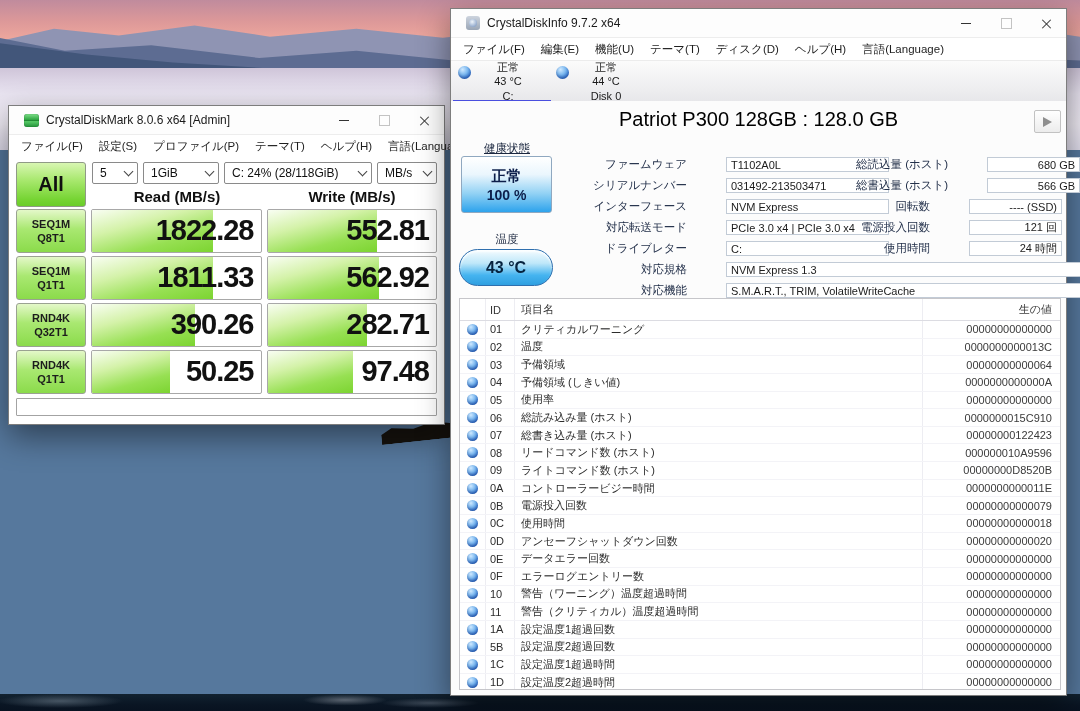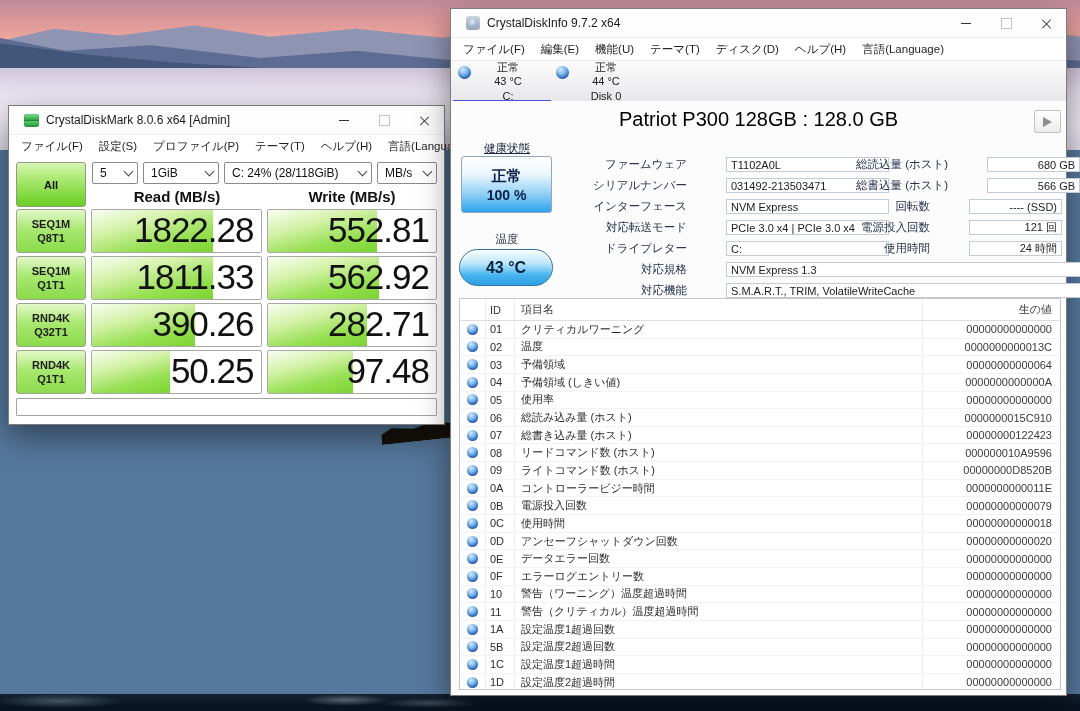--- a/index.html
+++ b/index.html
@@ -50,40 +50,40 @@
     box-shadow:inset 0 -2px 3px rgba(0,0,60,.25);}
 
   
   .cdm{left:8px;top:105px;width:437px;height:320px;}
   .cdm-icon{width:15px;height:13px;border-radius:3px;background:linear-gradient(180deg,#7fe08a 0%,#2ca23f 46%,#1c7f2f 52%,#56c966 58%,#23913a 100%);box-shadow:inset 0 0 1px #0a5a1c;}
   .cdm .menubar{height:23px;}
   .cdm-body{position:absolute;left:0;right:0;top:52px;bottom:0;background:#fff;padding:4px 7px;box-sizing:border-box;}
   .cdm-top{display:flex;gap:6px;}
   .all-btn{width:70px;height:45px;border:1px solid #8f9a86;border-radius:3px;box-sizing:border-box;
     background:linear-gradient(180deg,#d8f6b2 0%,#a8e86e 40%,#76d433 85%,#6bcd2a 100%);
-    display:flex;align-items:center;justify-content:center;font-weight:bold;font-size:11px;color:#101010;}
+    display:flex;align-items:center;justify-content:center;font-weight:bold;font-size:20px;color:#101010;}
   .top-right{flex:1;min-width:0;}
   .selects{display:flex;gap:5px;}
   .select{height:22px;border:1px solid #8a8a8a;border-radius:2px;background:#fff;display:flex;align-items:center;
     font-size:12px;color:#101010;padding:0 5px 0 7px;box-sizing:border-box;white-space:nowrap;}
   .sel-runs{width:46px;} .sel-size{width:76px;} .sel-target{flex:1;min-width:0;} .sel-unit{width:60px;}
   .chev{margin-left:auto;width:6px;height:6px;border-right:1.4px solid #444;border-bottom:1.4px solid #444;
     transform:rotate(45deg);margin-top:-3px;flex:none;}
   .col-headers{display:flex;gap:5px;margin-top:4px;font-weight:bold;font-size:15px;color:#101010;}
   .col-headers .h{flex:1;text-align:center;}
   .tests{margin-top:2px;}
   .test-row{display:flex;gap:5px;margin-bottom:3px;}
   .test-label{width:70px;height:44px;box-sizing:border-box;border:1px solid #9aa291;border-radius:3px;
     background:linear-gradient(180deg,#e4f8c9 0%,#a9e871 45%,#8bdb4b 100%);
     display:flex;flex-direction:column;align-items:center;justify-content:center;
     font-weight:bold;font-size:11px;line-height:1.3;color:#1c1c1c;flex:none;}
   .cell{flex:1;height:44px;box-sizing:border-box;border:1px solid #a8a8a8;border-radius:2px;background:#fff;position:relative;overflow:hidden;}
   .fill{position:absolute;left:0;top:0;bottom:0;
     background:linear-gradient(165deg,#f9fef3 0%,#d4f2a9 35%,#97e053 70%,#7cd431 100%);}
-  .val{position:absolute;right:7px;top:50%;transform:translateY(-52%);font-weight:normal;font-size:35px;letter-spacing:-1px;color:#111;}
+  .val{position:absolute;right:7px;top:50%;transform:translateY(-52%);font-weight:bold;font-size:29px;letter-spacing:-1px;color:#111;}
   .comment-box{display:block;width:100%;height:18px;margin-top:4px;border:1px solid #a3a3a3;border-radius:1px;box-sizing:border-box;background:#fff;font-size:11px;padding:0 4px;}
 
   
   .cdi{left:450px;top:8px;width:617px;height:688px;}
   .cdi-icon{width:14px;height:14px;border-radius:3px;background:linear-gradient(180deg,#cdd4de 0%,#9aa6b6 100%);position:relative;}
   .cdi-icon::after{content:"";position:absolute;left:3px;top:3px;width:8px;height:8px;border-radius:50%;background:radial-gradient(circle at 40% 35%,#eef4fa,#6f8dbb);}
   .cdi .menubar{height:22px;}
   .banner{height:42px;background:linear-gradient(180deg,#fbfbfb 0%,#ededef 70%,#e6e6e9 100%);border-bottom:1px solid #d2d2d5;display:flex;align-items:stretch;padding-left:2px;}
   .disk-tab{position:relative;min-width:62px;padding:3px 12px 4px 24px;display:flex;flex-direction:column;align-items:center;justify-content:center;
     font-size:11px;line-height:1.3;color:#1a1a1a;white-space:nowrap;}

